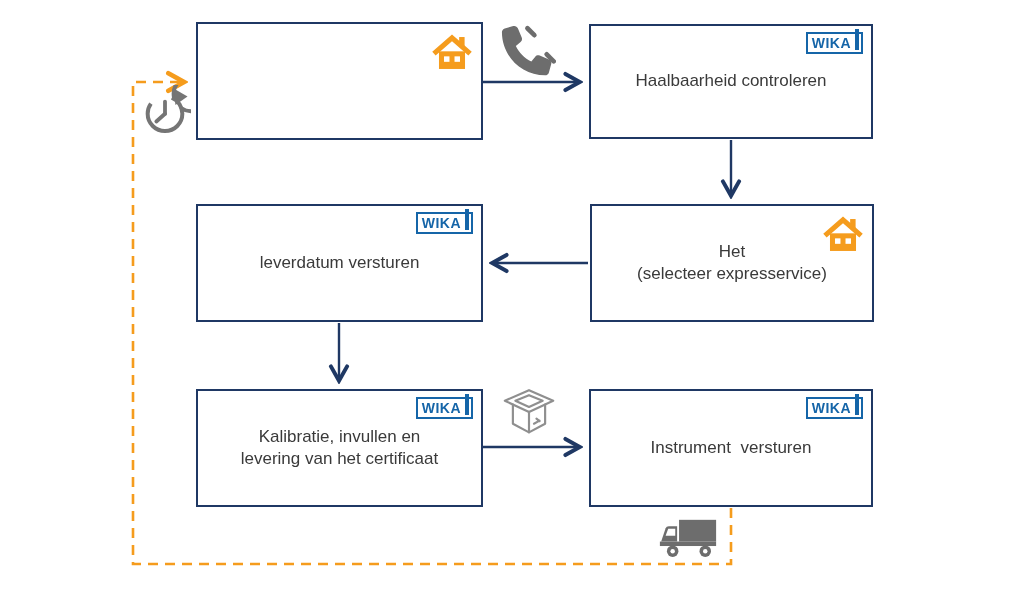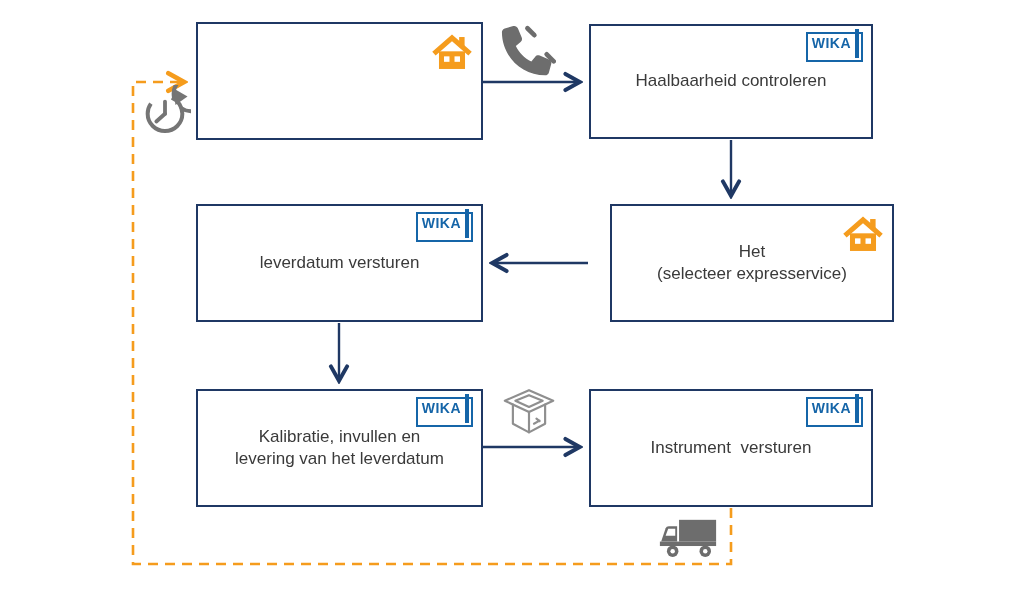--- a/index.html
+++ b/index.html
@@ -16,21 +16,21 @@
     text-align:center;color:#3A3A3A;font-size:17px;line-height:1.32;
   }
   .lines{display:block;width:100%;padding:0 10px;}
   .lines span{display:block;}
   .badge{position:absolute;}
   .badge-home{top:8px;right:7px;width:44px;height:42px;}
   .wika{
     top:6px;right:8px;position:absolute;display:inline-block;
     border:2px solid #1565A8;background:#fff;color:#1565A8;
     font-weight:bold;font-size:14px;line-height:18px;letter-spacing:.5px;
-    padding:0 10px 8px 4px;
+    padding:0 10px 0 4px;
   }
   .wika-bar{position:absolute;top:-5px;right:2px;bottom:2px;width:4px;background:#1565A8;}
   .icon{position:absolute;}
   .wide-words{word-spacing:5px;}
 </style>
 </head>
 <body>
 
 <div class="canvas">
 
@@ -70,21 +70,21 @@
   <div class="box" style="left:589px;top:24px;width:284px;height:115px">
     <span class="wika">
       <span>WIKA</span>
       <span class="wika-bar"></span>
     </span>
     <div class="lines">
       <span>Haalbaarheid controleren</span>
     </div>
   </div>
 
-  <div class="box" style="left:610px;top:204px;width:284px;height:118px">
+  <div class="box" style="left:590px;top:204px;width:284px;height:118px">
     <span class="badge badge-home">
       <svg viewBox="0 0 100 100" width="44" height="42">
         <g fill="#F59C1D">
           <rect x="67" y="12" width="13" height="24"></rect>
           <polygon points="50,6 97,47 89,56 50,22 11,56 3,47"></polygon>
           <rect x="19" y="46" width="62" height="42"></rect>
         </g>
         <rect x="31" y="58" width="13" height="13" fill="#fff"></rect>
         <rect x="56" y="58" width="13" height="13" fill="#fff"></rect>
       </svg>
@@ -105,21 +105,21 @@
     </div>
   </div>
 
   <div class="box" style="left:196px;top:389px;width:287px;height:118px">
     <span class="wika">
       <span>WIKA</span>
       <span class="wika-bar"></span>
     </span>
     <div class="lines">
       <span>Kalibratie, invullen en</span>
-      <span>levering van het leverdatum</span>
+      <span>levering van het certificaat</span>
     </div>
   </div>
 
   <div class="box wide-words" style="left:589px;top:389px;width:284px;height:118px">
     <span class="wika">
       <span>WIKA</span>
       <span class="wika-bar"></span>
     </span>
     <div class="lines">
       <span>Instrument versturen</span>

